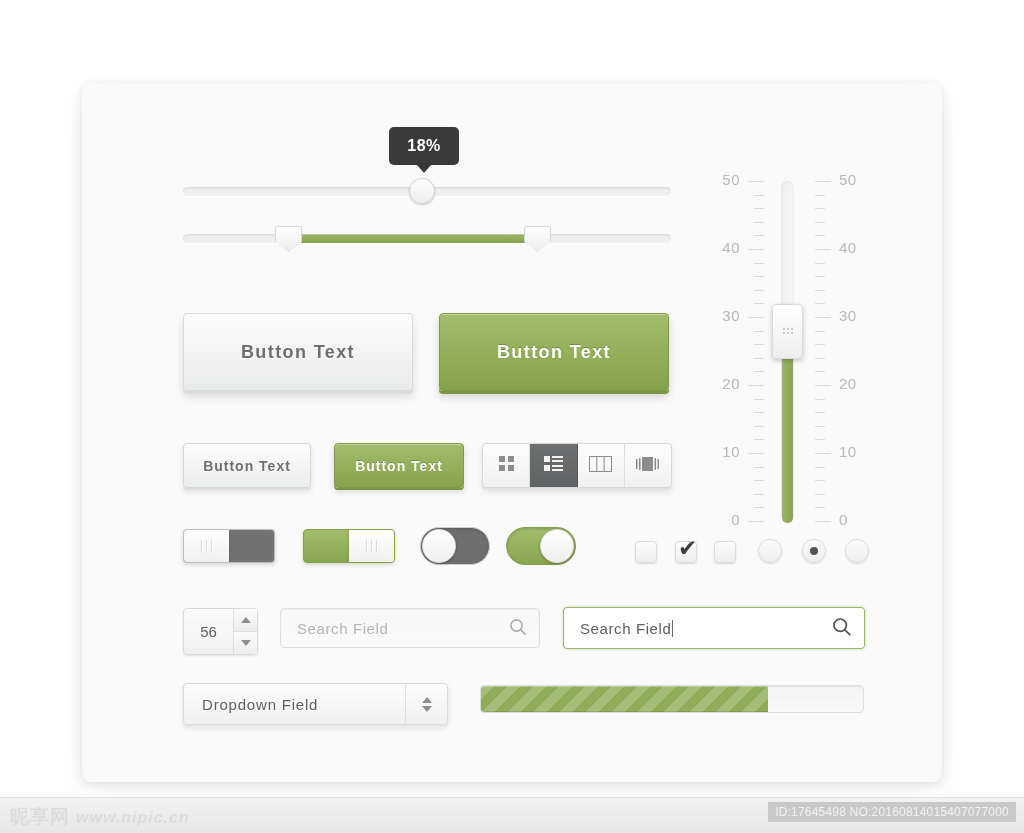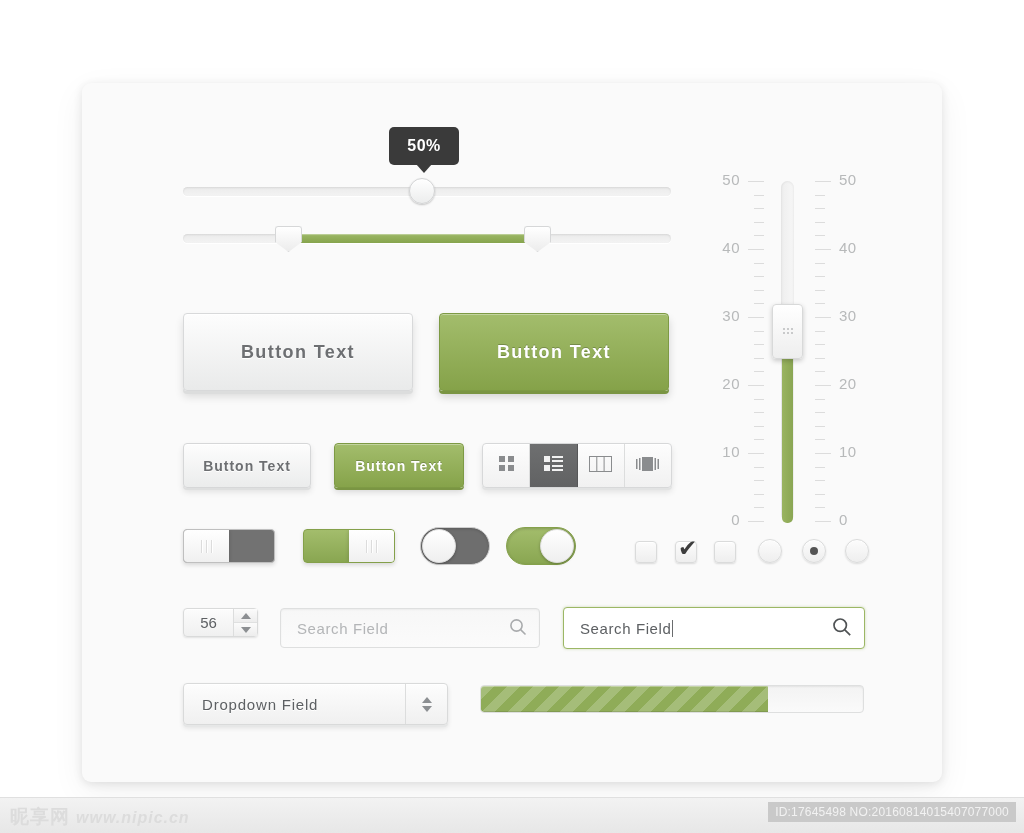--- a/index.html
+++ b/index.html
@@ -186,21 +186,21 @@
     display:flex; align-items:center; justify-content:center;
   }
   .radio .dot { width:8px; height:8px; border-radius:50%; background:#545454; }
   #cb-1{left:553px;} #cb-2{left:593px;} #cb-3{left:632px;}
   #rb-1{left:676px;} #rb-2{left:720px;} #rb-3{left:763px;}
   .tick { position:absolute; left:2px; top:-5px; font-size:23px; color:#3d3d3d; line-height:1; }
 
   
   #stepper {
     position:absolute; left:101px; top:525px;
-    width:75px; height:29px; display:flex;
+    width:75px; height:47px; display:flex;
     background:linear-gradient(#fcfcfc,#f0f0f0);
     border:1px solid #d9dada; border-radius:4px;
     box-shadow:0 1px 2px rgba(0,0,0,.10), inset 0 1px 0 #fff;
   }
   #stepper-value {
     flex:1; display:flex; align-items:center; justify-content:center;
     font-size:15px; color:#5d6063;
   }
   #stepper-arrows {
     width:24px; border-left:1px solid #dcdddd;
@@ -325,21 +325,21 @@
     font-size:12px; padding:3px 7px; letter-spacing:.2px;
     white-space:nowrap;
   }
 </style>
 </head>
 <body>
 
 <div id="card">
 
   <div id="tooltip">
-    <span>50%</span>
+    <span>18%</span>
     <span class="tip-arrow"></span>
   </div>
 
   <div id="slider1-track" class="h-track"></div>
   <div id="slider1-knob"></div>
 
   <div id="slider2-track" class="h-track"></div>
   <div id="slider2-fill"></div>
   <div id="range-knob-lo" class="shield-knob">
       <div class="sh"></div>

